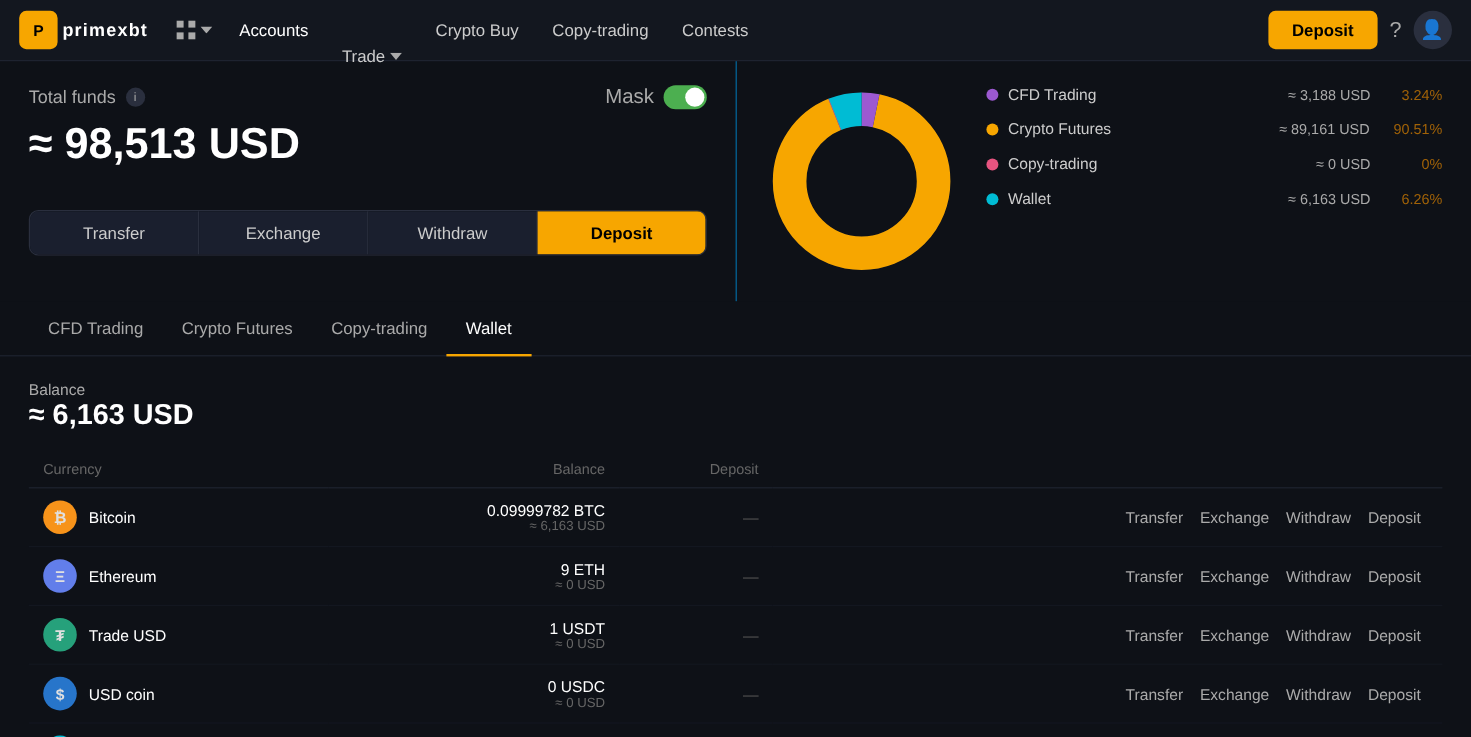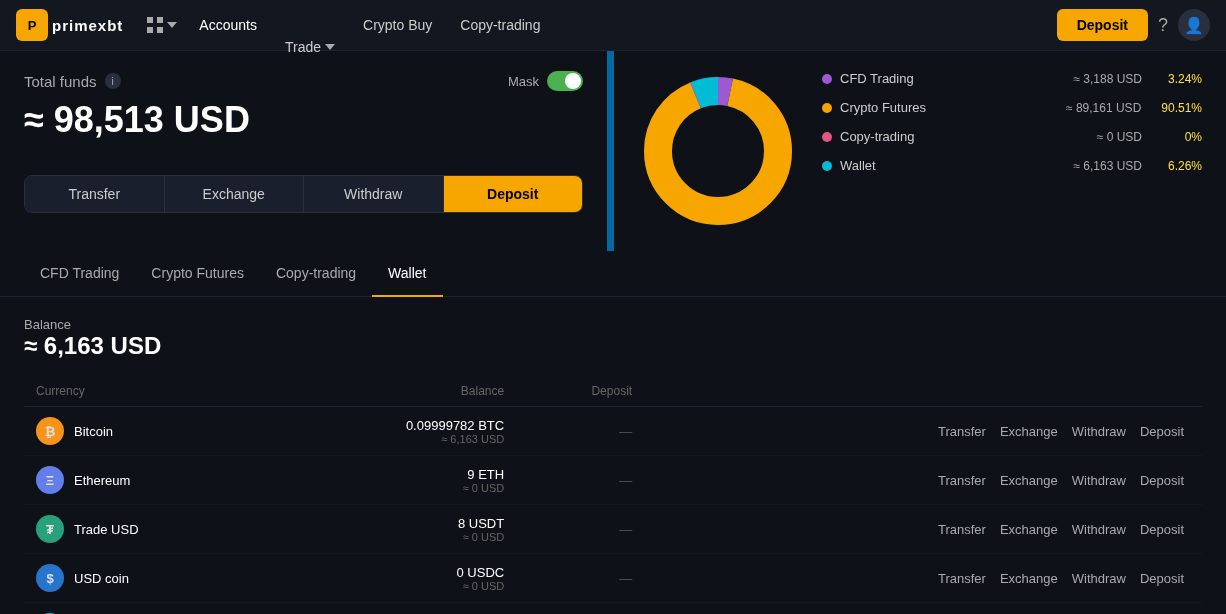--- a/index.html
+++ b/index.html
@@ -79,35 +79,35 @@
     .main-content {
       display: flex;
       gap: 0;
     }
 
     
     .left-panel {
       width: 614px;
       min-width: 614px;
       padding: 20px 24px;
-      border-right: 7px solid #0369a1;
+      border-right: 1px solid #0369a1;
     }
     .total-funds-header {
       display: flex; align-items: center; gap: 8px; margin-bottom: 8px;
     }
     .total-funds-label { font-size: 15px; color: #aaa; }
     .info-icon {
       width: 16px; height: 16px; border-radius: 50%;
       background: #2a2f3e; display: flex; align-items: center; justify-content: center;
       font-size: 10px; color: #aaa; cursor: pointer;
     }
     .mask-toggle {
       margin-left: auto;
       display: flex; align-items: center; gap: 8px;
-      font-size: 13px; color: #aaa;
+      font-size: 17px; color: #aaa;
     }
     .toggle-switch {
       width: 36px; height: 20px; background: #4caf50; border-radius: 10px;
       position: relative; cursor: pointer;
     }
     .toggle-switch::after {
       content: '';
       width: 16px; height: 16px;
       background: #fff; border-radius: 50%;
       position: absolute; top: 2px; right: 2px;
@@ -145,21 +145,21 @@
     .legend-list { list-style: none; padding: 0; flex: 1; }
     .legend-item {
       display: flex; align-items: center; gap: 8px;
       margin-bottom: 14px;
     }
     .legend-dot {
       width: 10px; height: 10px; border-radius: 50%; flex-shrink: 0;
     }
     .legend-name { flex: 1; color: #ccc; font-size: 13px; }
     .legend-usd { color: #aaa; font-size: 12px; margin-right: 12px; }
-    .legend-pct { color: #fde047; font-size: 12px; min-width: 40px; text-align: right; }
+    .legend-pct { color: #a16207; font-size: 12px; min-width: 40px; text-align: right; }
 
     
     .tabs-row {
       display: flex; gap: 0;
       border-bottom: 1px solid #1e2330;
       padding: 0 24px;
       background: #0e1117;
     }
     .tab-item {
       padding: 14px 16px;
@@ -224,20 +224,21 @@
   </button>
   <a class="nav-link active">Accounts</a>
   <a class="nav-link has-arrow">
     <span>Trade</span>
     <svg width="10" height="6" viewBox="0 0 10 6" fill="#aaa">
         <path d="M0 0l5 6 5-6z"></path>
       </svg>
   </a>
   <a class="nav-link">Crypto Buy</a>
   <a class="nav-link">Copy-trading</a>
+  <a class="nav-link">Contests</a>
   <div class="nav-spacer"></div>
   <button class="btn-deposit-top">Deposit</button>
   <button class="nav-icon-btn">?</button>
   <div class="nav-avatar">👤</div>
 </nav>
 
 <div class="main-content">
 
   <div class="left-panel">
     <div class="total-funds-header">
@@ -366,21 +367,21 @@
     </td>
   </tr>
         <tr>
     <td>
       <div class="currency-cell">
         <div class="crypto-icon" style="background:#26a17b;">₮</div>
         <span class="crypto-name">Trade USD</span>
       </div>
     </td>
     <td class="right">
-      <div class="balance-main">8 USDT</div>
+      <div class="balance-main">1 USDT</div>
       <div class="balance-usd">≈ 0 USD</div>
     </td>
     <td class="right pending-dash">—</td>
     <td>
       <div class="actions-cell">
         <span class="action-link">Transfer</span>
         <span class="action-link">Exchange</span>
         <span class="action-link">Withdraw</span>
         <span class="action-link">Deposit</span>
       </div>

